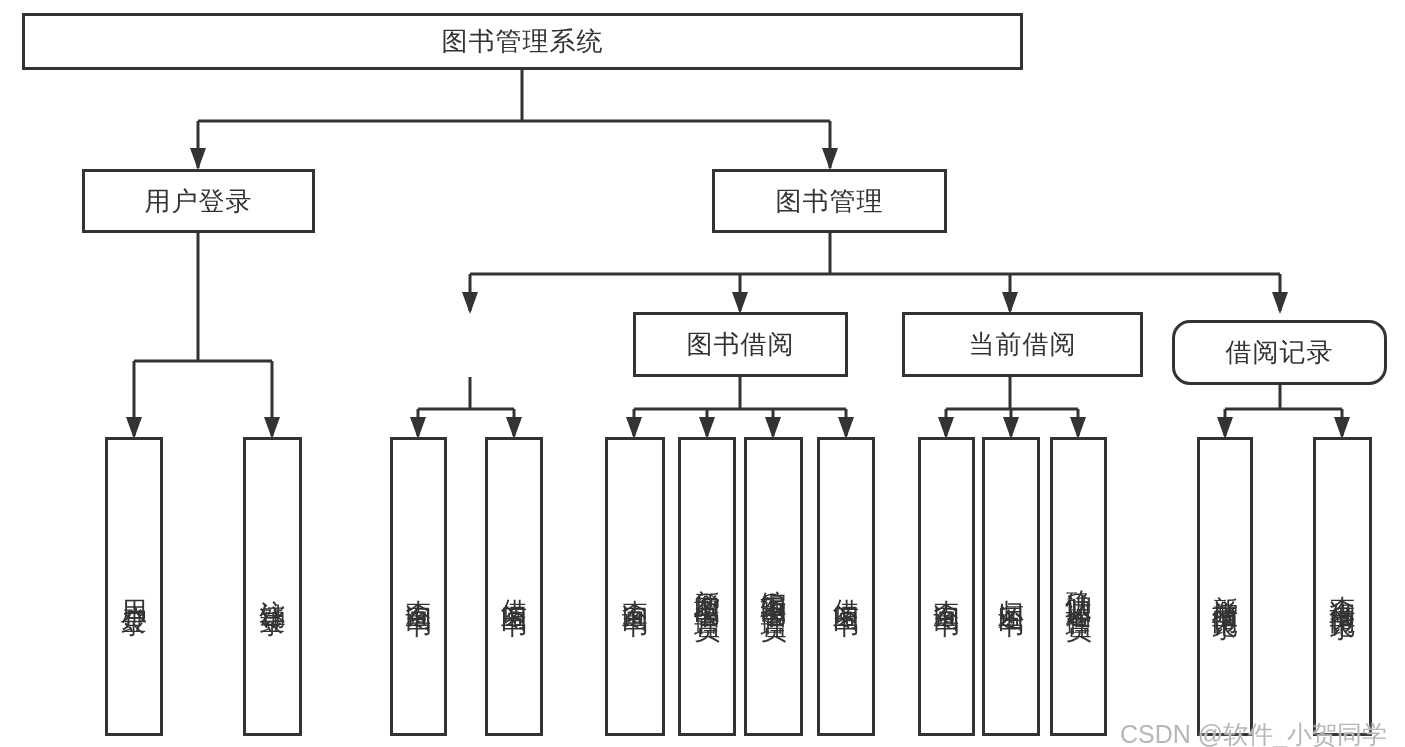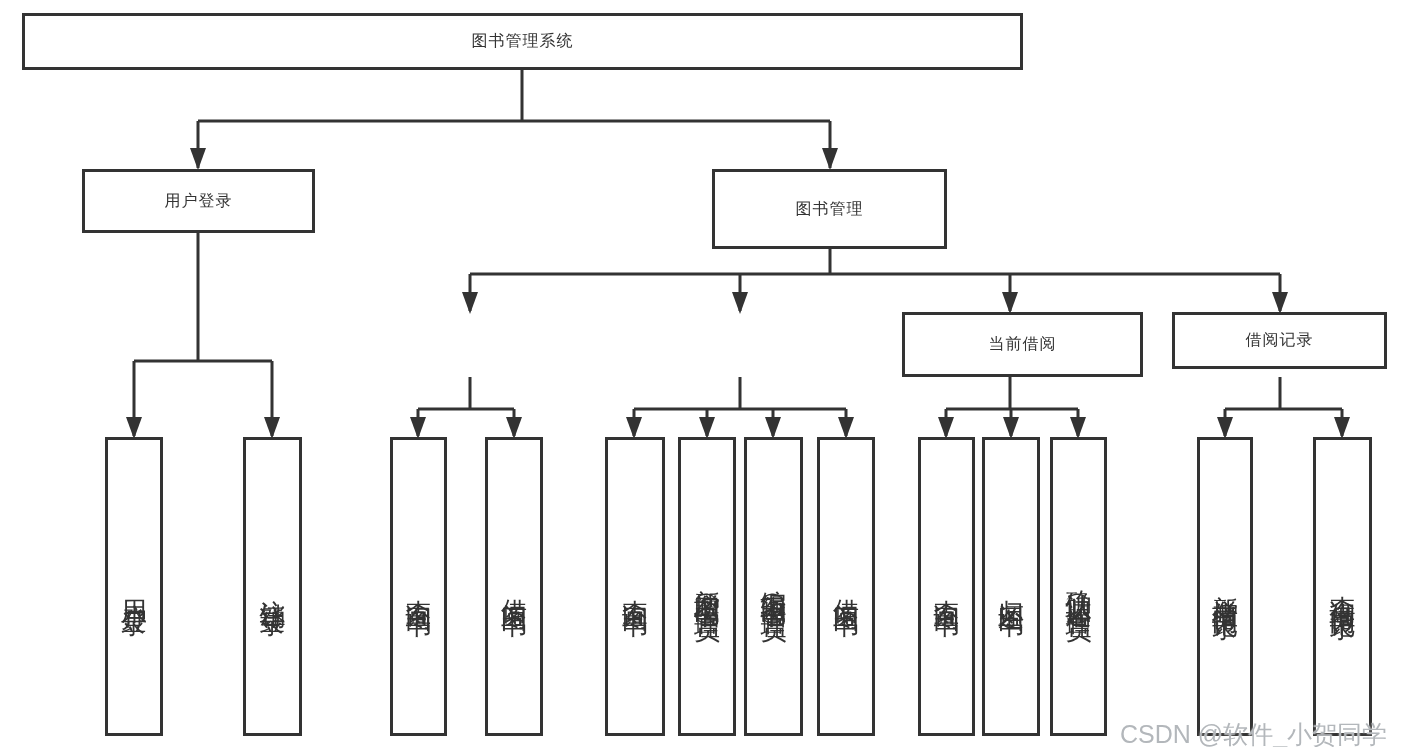--- a/index.html
+++ b/index.html
@@ -12,21 +12,21 @@
   }
   #connectors{position:absolute;left:0;top:0;width:1405px;height:747px;}
   .node{
     position:absolute;
     background:#ffffff;
     border:3px solid #333333;
     box-sizing:border-box;
     display:flex;align-items:center;justify-content:center;
     color:#333333;
   }
-  .h-label{font-size:16px;letter-spacing:1px;white-space:nowrap;}
+  .h-label{font-size:26px;letter-spacing:1px;white-space:nowrap;}
   .v-node .v-label{
     writing-mode:vertical-rl;
     text-orientation:mixed;
     font-size:26px;
     letter-spacing:4px;
     line-height:1.2;
     white-space:nowrap;
   }
   .watermark{
     position:absolute;
@@ -75,28 +75,31 @@
     </g>
   </svg>
 
   <div class="node" style="left:22px;top:13px;width:1001px;height:57px;">
     <span class="h-label">图书管理系统</span>
   </div>
 
   <div class="node" style="left:82px;top:169px;width:233px;height:64px;">
     <span class="h-label">用户登录</span>
   </div>
-  <div class="node" style="left:712px;top:169px;width:235px;height:80px;">
+  <div class="node" style="left:712px;top:169px;width:235px;height:64px;">
     <span class="h-label">图书管理</span>
   </div>
 
+  <div class="node" style="left:633px;top:312px;width:215px;height:65px;">
+    <span class="h-label">图书借阅</span>
+  </div>
   <div class="node" style="left:902px;top:312px;width:241px;height:65px;">
     <span class="h-label">当前借阅</span>
   </div>
-  <div class="node" style="left:1172px;top:312px;width:215px;height:57px;">
+  <div class="node" style="left:1172px;top:320px;width:215px;height:65px;border-radius:18px;">
     <span class="h-label">借阅记录</span>
   </div>
 
   <div class="node v-node" style="left:105px;top:437px;width:58px;height:299px;">
     <span class="v-label">用户登录</span>
   </div>
   <div class="node v-node" style="left:243px;top:437px;width:59px;height:299px;">
     <span class="v-label">注销登录</span>
   </div>
 

